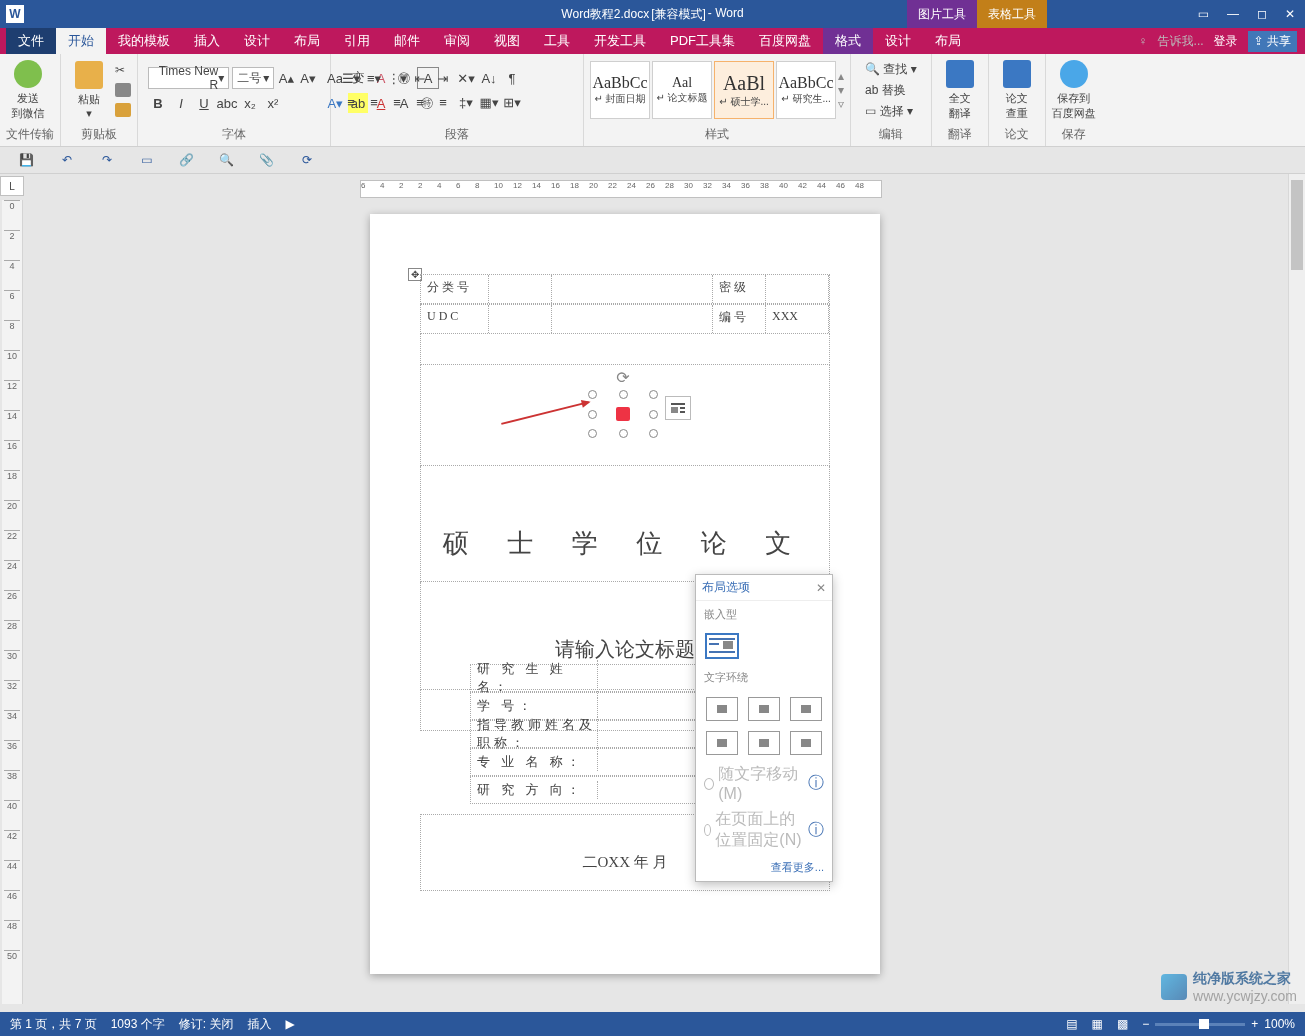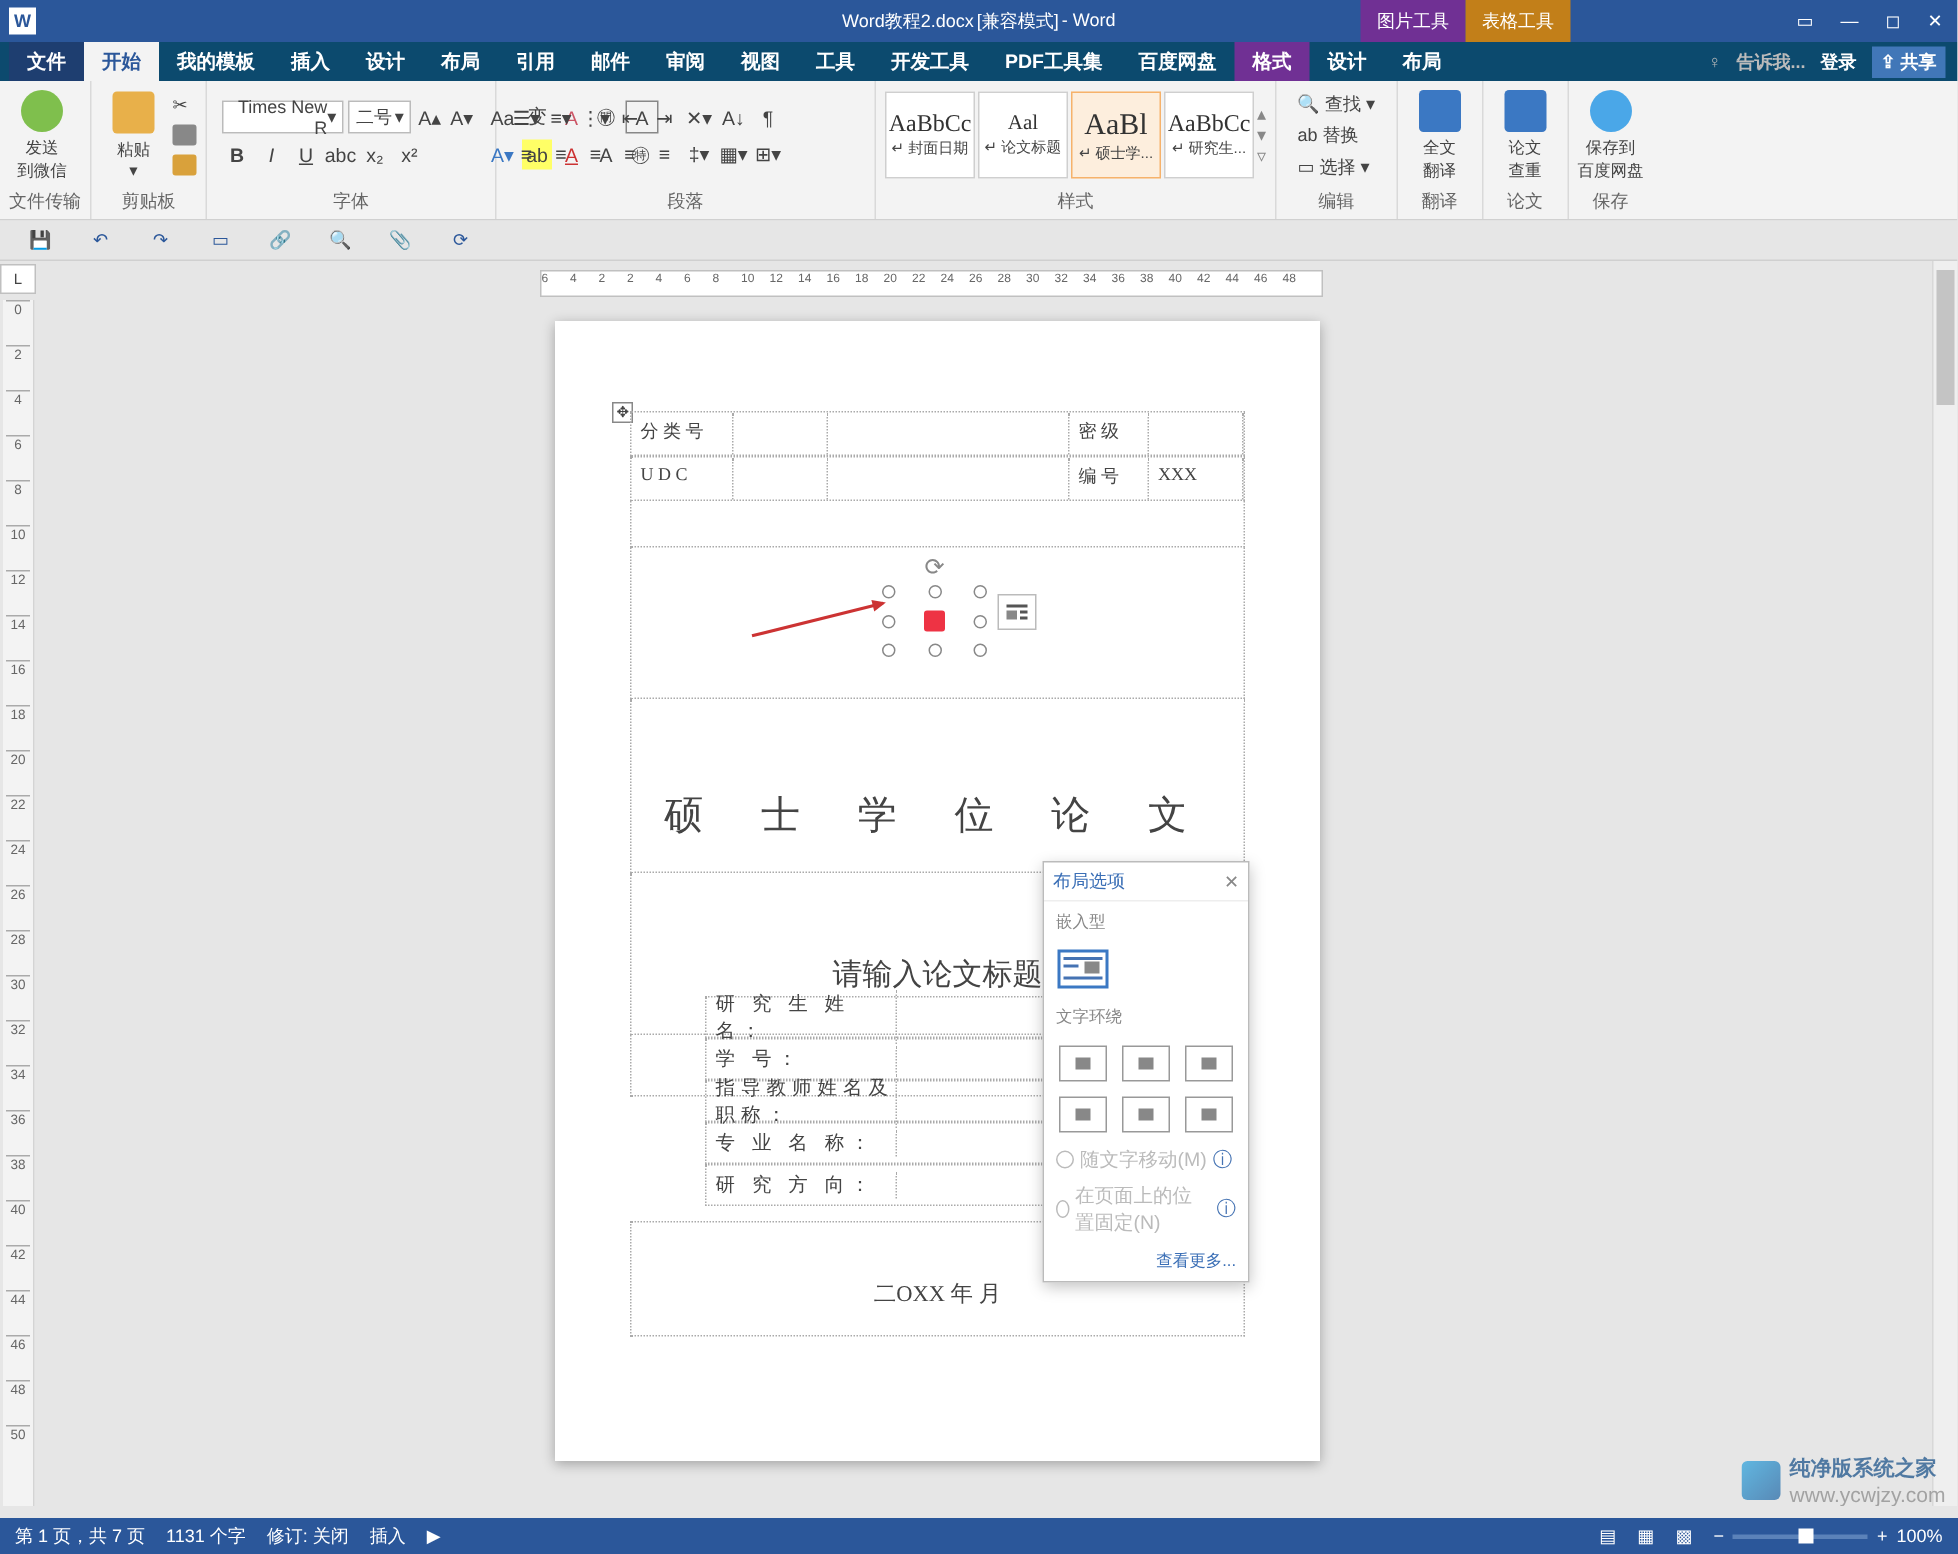--- a/index.html
+++ b/index.html
@@ -19,21 +19,21 @@
   align-items: center;
   padding: 0 6px;
   position: relative;
 }
 .titlebar .title { position: absolute; left: 50%; transform: translateX(-50%); display: flex; gap: 2px;}
 .context-tabs { position: absolute; right: 258px; display: flex; height: 28px; }
 .ctx-tab { width: 70px; display: flex; align-items: center; justify-content: center; font-size: 12px; background: #3c508b; }
 .ctx-tab.p { background: #703094; }
 .ctx-tab.t { background: #c27f19; }
 .win-controls { position: absolute; right: 0; display: flex; gap: 18px; padding-right: 10px;}
-.ribbon-tabs { height: 26px; background: #0c4a6e; color: #fff; display: flex; align-items: stretch; padding-left: 6px; font-weight: bold;}
+.ribbon-tabs { height: 26px; background: #be185d; color: #fff; display: flex; align-items: stretch; padding-left: 6px;}
 .ribbon-tab { padding: 0 12px; display: flex; align-items: center; font-size: 13px; cursor: pointer;}
 .ribbon-tab.file { background: #1e3e70; }
 .ribbon-tab.active { background: #f3f3f3; color: #2b579a; }
 .ribbon-right { margin-left: auto; display: flex; align-items: center; padding-right: 8px; gap: 10px;}
 .search-box { color: #bbb; font-size: 12px;}
 .ribbon { height: 92px; background: #f3f3f3; display: flex; border-bottom: 1px solid #d0d0d0;}
 .group { border-right: 1px solid #d9d9d9; padding: 2px 6px 0 6px; display: flex; flex-direction: column; }
 .group .body { flex: 1; display: flex; align-items: center; }
 .group .label { text-align: center; font-size: 12px; color: #666; padding: 2px 0 3px;}
 .bigbtn { display: flex; flex-direction: column; align-items: center; justify-content: center; width: 44px; height: 66px; font-size: 11px;}
@@ -78,21 +78,21 @@
 .opt-btn { position: absolute; left: 295px; top: 182px; width: 24px; height: 22px; border: 1px solid #bbb; background: #fff; display:flex;align-items:center;justify-content:center;}
 .opt-btn svg { width: 16px; height: 14px;}
 .popup { position: absolute; left: 695px; top: 400px; width: 136px; background: #fff; border: 1px solid #bbb; box-shadow: 0 3px 10px rgba(0,0,0,0.25);}
 .popup .hdr { display: flex; justify-content: space-between; align-items: center; padding: 4px 6px; color: #3b6fb6; font-size: 12px; border-bottom: 1px solid #eee;}
 .popup .sec { padding: 6px 8px; font-size: 11px; color: #888;}
 .wrap-icons { display: flex; flex-wrap: wrap; gap: 10px; padding: 6px 10px;}
 .wrap-ico { width: 30px; height: 22px; border: 1px solid #999; background: #fff; position: relative;}
 .wrap-ico.sel { border-color: #3b78c3; outline: 1px solid #3b78c3;}
 .wrap-ico .sq { position: absolute; width: 10px; height: 8px; background: #888; left: 10px; top: 7px;}
 .wrap-ico.inline .ln { position:absolute; left:2px; right:2px; height:2px; background:#4573b3;}
-.radio-row { display: flex; align-items: center; gap: 4px; padding: 3px 8px; font-size: 13px; color: #bbb;}
+.radio-row { display: flex; align-items: center; gap: 4px; padding: 3px 8px; font-size: 16px; color: #bbb;}
 .radio-row .r { width: 10px; height: 10px; border: 1px solid #bbb; border-radius: 50%;}
 .popup .more { text-align: right; padding: 6px 8px; font-size: 11px; color: #3b6fb6;}
 .statusbar { position: fixed; bottom: 0; left: 0; right: 0; height: 24px; background: #2b579a; color: #fff; display: flex; align-items: center; padding: 0 10px; gap: 14px; font-size: 12px;}
 .statusbar .spacer { flex: 1;}
 .zoom { display: flex; align-items: center; gap: 6px;}
 .zoom .track { width: 90px; height: 3px; background: #5b82b9; position: relative;}
 .zoom .thumb { position: absolute; left: 44px; top: -4px; width: 10px; height: 10px; background: #fff;}
 .watermark { position: fixed; right: 8px; bottom: 32px; display: flex; align-items: center; gap: 6px; opacity: 0.72;}
 .watermark .logo { width: 26px; height: 26px; background: linear-gradient(135deg,#2ea5df,#2266a4); border-radius: 4px;}
 .watermark .txt { font-size: 14px; color: #175088; font-weight: bold;}
@@ -519,21 +519,21 @@
     <div class="more">查看更多...</div>
   </div>
 
   <div class="scrollbar-v">
       <div class="th"></div>
     </div>
 </div>
 
 <div class="statusbar">
   <span>第 1 页，共 7 页</span>
-  <span>1131 个字</span>
+  <span>1093 个字</span>
   <span>修订: 关闭</span>
   <span>插入</span>
   <span>▶</span>
   <div class="spacer"></div>
   <span>▤</span>
   <span>▦</span>
   <span>▩</span>
   <div class="zoom">
     <span>−</span>
     <div class="track">

